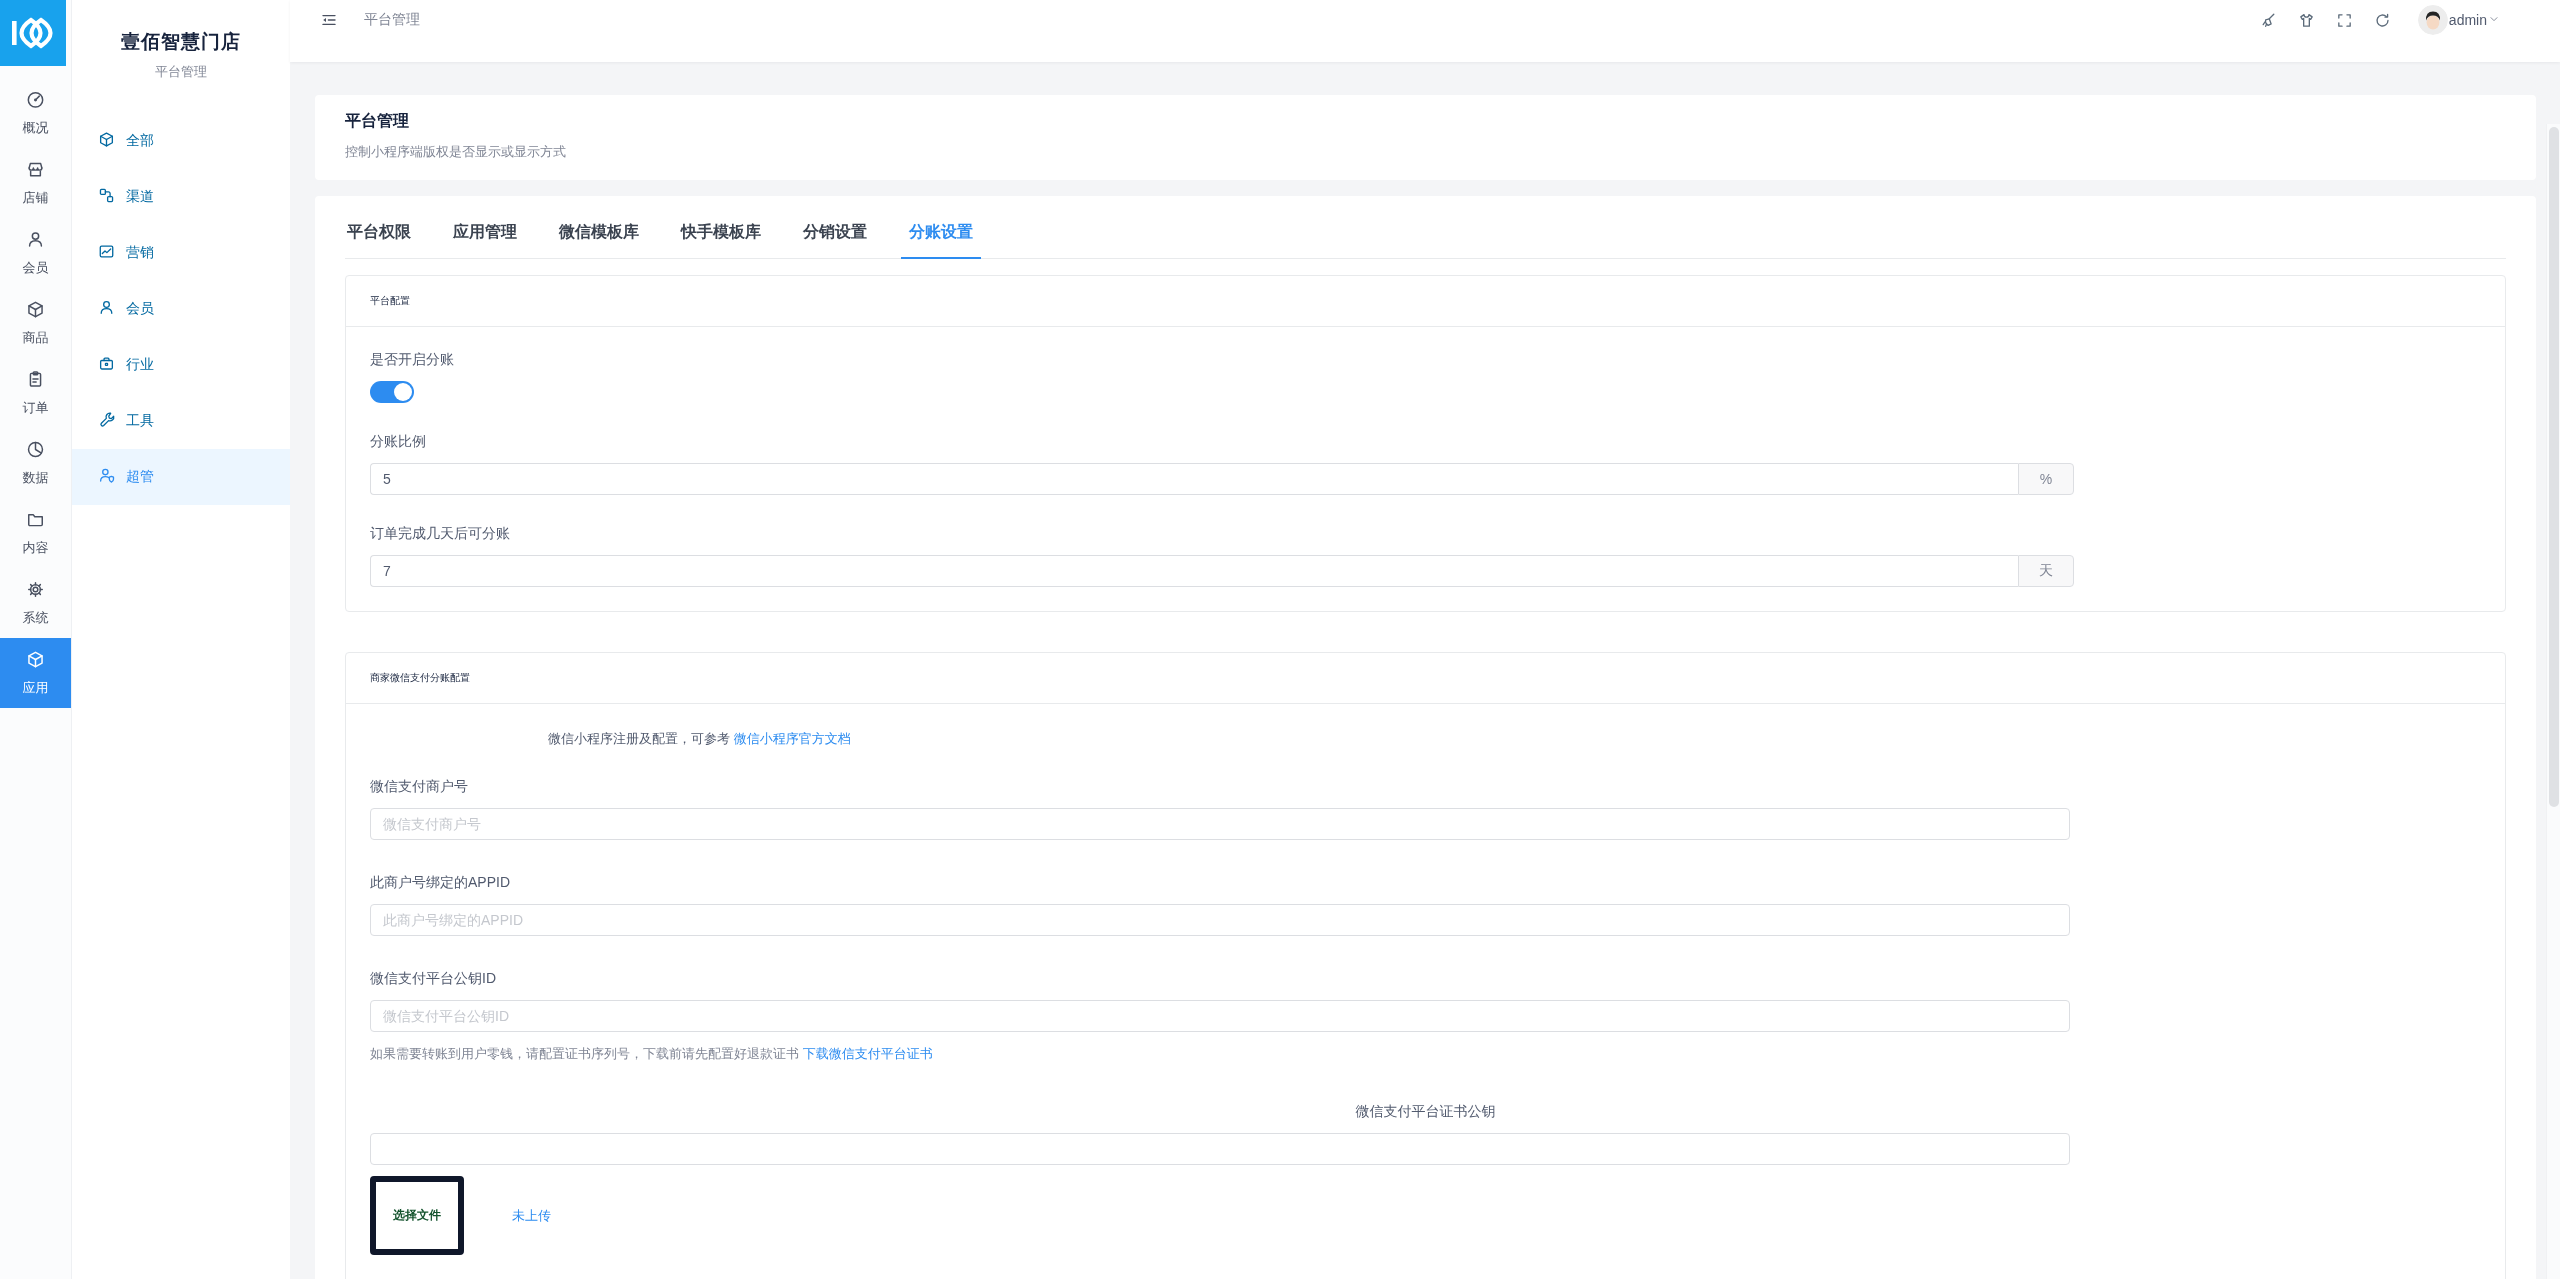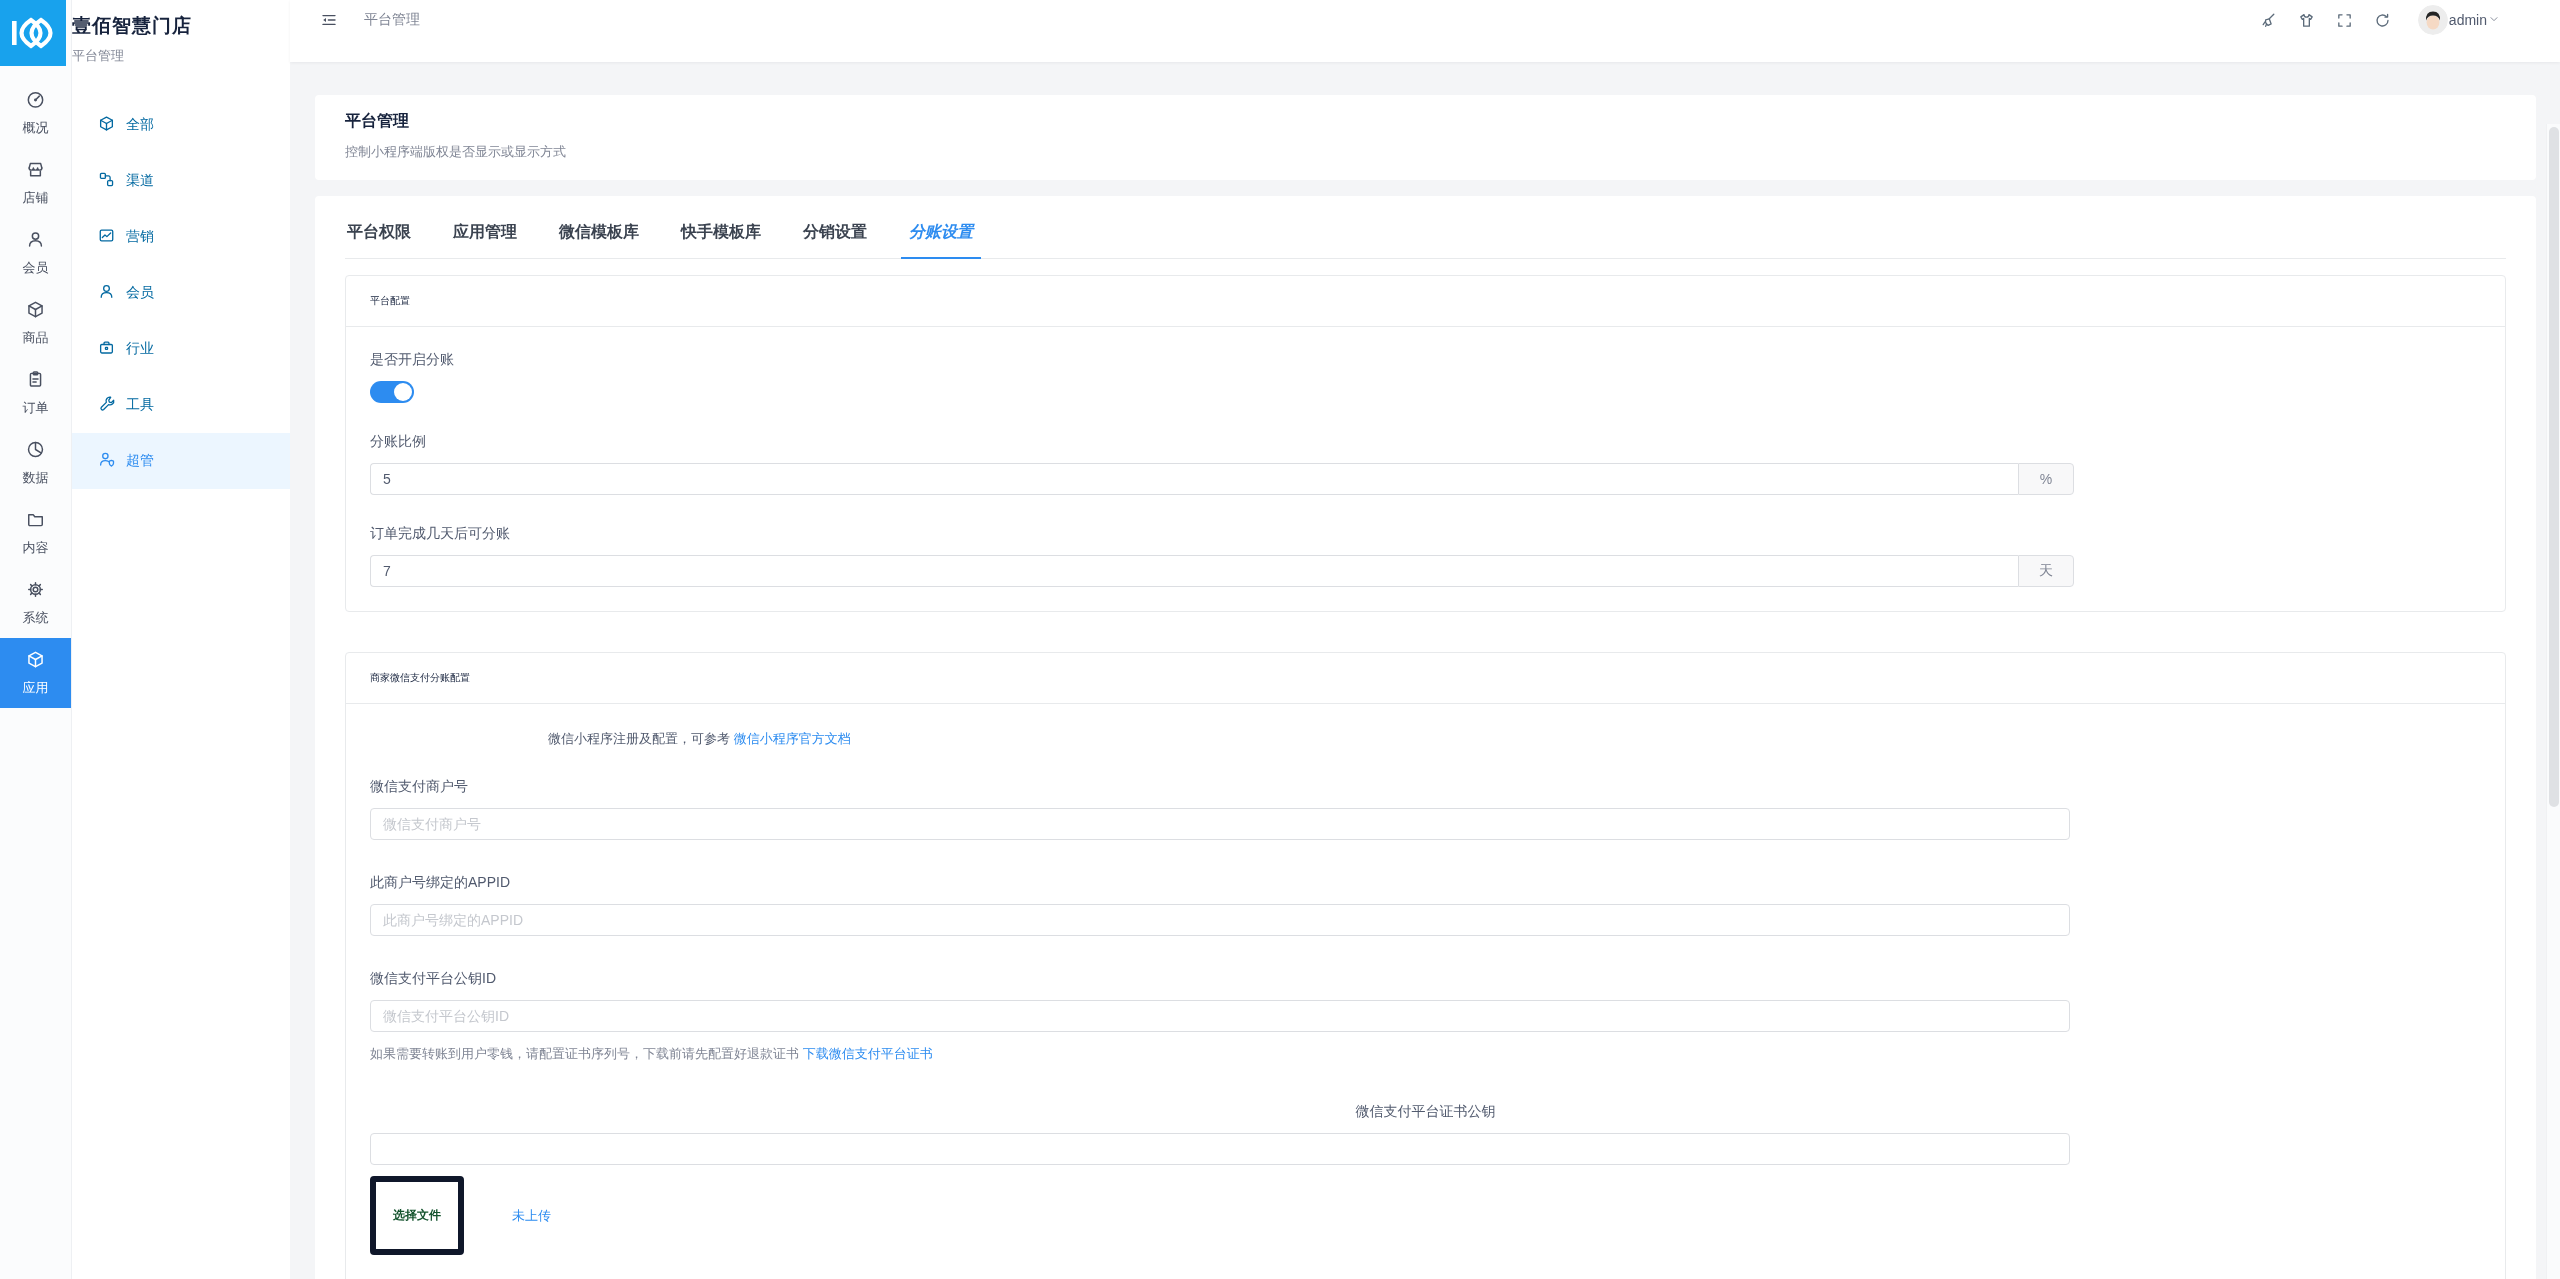--- a/index.html
+++ b/index.html
@@ -12,21 +12,21 @@
           display:flex; flex-direction:column; }
   .logo { width:66px; height:66px; background:#18a2ed; display:flex; align-items:center; justify-content:center; }
   .rail-items { margin-top:12px; display:flex; flex-direction:column; }
   .rail-item { height:70px; display:flex; flex-direction:column; align-items:center; justify-content:center;
                gap:7px; color:#495060; font-size:13px; cursor:pointer; }
   .rail-item svg { width:19px; height:19px; }
   .rail-item.active { background:#2d8cf0; color:#fff; }
 
   
   .sidebar { width:218px; flex:0 0 218px; background:#fff; }
-  .sb-head { text-align:left; padding-top:13px; }
+  .sb-head { text-align:center; padding-top:29px; }
   .store-name { font-size:19px; font-weight:bold; color:#17233d; letter-spacing:1px; }
   .module-name { font-size:13px; color:#808695; margin-top:8px; }
   .menu { margin-top:32px; }
   .menu-item { height:56px; display:flex; align-items:center; padding-left:26px; gap:11px;
                font-size:14px; color:#0369a1; cursor:pointer; }
   .menu-item svg { width:17px; height:17px; }
   .menu-item.active { background:#ecf6ff; color:#2d8cf0; }
 
   
   .main { flex:1; display:flex; flex-direction:column; background:#f4f5f7; min-width:0; }
@@ -45,21 +45,21 @@
   .content { flex:1; padding:33px 24px 0 25px; overflow:hidden; position:relative; }
 
   .header-card { background:#fff; border-radius:4px; padding:16px 30px 19px; }
   .page-title { font-size:16px; font-weight:bold; color:#17233d; }
   .page-subtitle { font-size:13px; color:#808695; margin-top:11px; }
 
   .main-card { background:#fff; border-radius:4px; margin-top:16px; padding:24px 30px; height:1400px; }
 
   .tabs { display:flex; gap:38px; border-bottom:1px solid #e8eaec; }
   .tab { font-size:16px; font-weight:600; color:#3b4350; padding:2px 2px 15px; cursor:pointer; position:relative; }
-  .tab.active { color:#2d8cf0;font-style:italic; }
+  .tab.active { color:#2d8cf0; }
   .tab.active::after { content:""; position:absolute; left:-6px; right:-6px; bottom:-1px; height:2px; background:#2d8cf0; }
 
   .inner-card { border:1px solid #e8eaec; border-radius:4px; margin-top:16px; }
   .inner-card + .inner-card { margin-top:40px; }
   .inner-card-head { padding:18px 24px; border-bottom:1px solid #e8eaec; font-size:10px; color:#17233d; }
   .inner-card-body { padding:24px; }
 
   .form-label { font-size:14px; color:#515a6e; }
   .mt28 { margin-top:30px; } .mt12 { margin-top:12px; } .mt36 { margin-top:34px; } .mt40 { margin-top:40px;text-align:center; }
 

